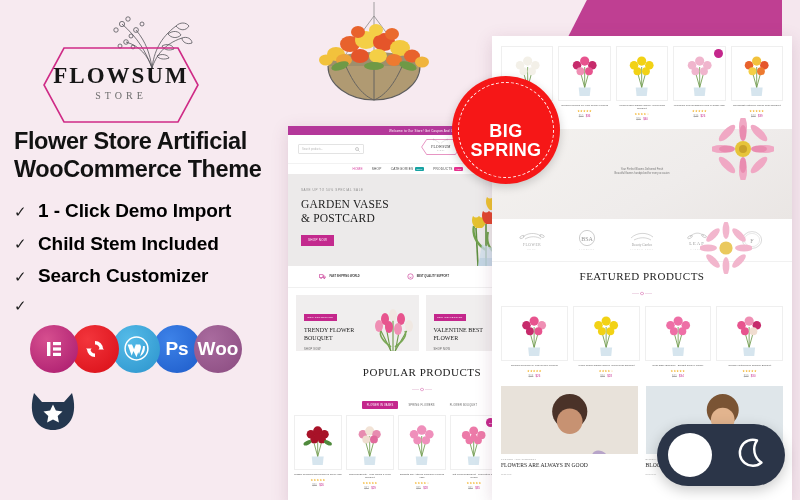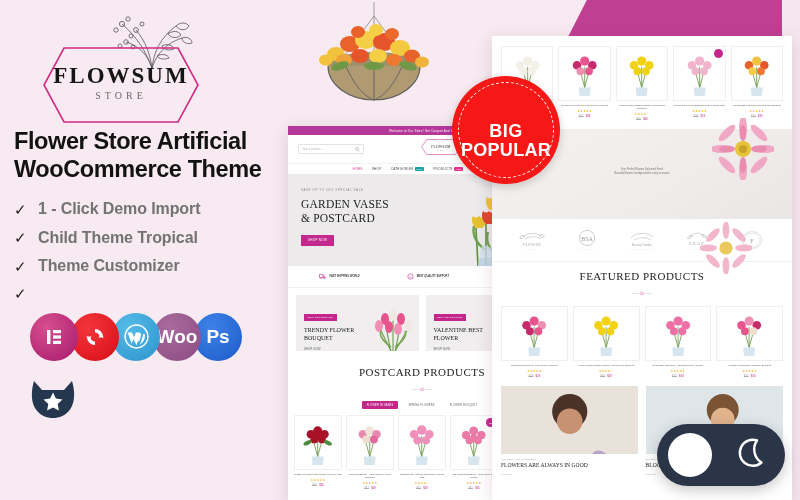--- a/index.html
+++ b/index.html
@@ -37,21 +37,21 @@
                color: #161616; font-weight: 700; }
   .logo-sub { font-family: "Liberation Serif", serif; font-size: 10px; letter-spacing: 4px;
               color: #6d6d6d; margin-top: 1px; }
 
   .headline { font-size: 23.5px; line-height: 1.18; font-weight: 700; color: #121212;
               letter-spacing: -0.4px; margin-top: 2px; }
 
   .features { margin-top: 17px; }
   .feat { display: flex; align-items: center; gap: 9px; margin-bottom: 10.5px; }
   .feat .chk { width: 15px; color: #1d1d1d; font-size: 15px; line-height: 1; }
-  .feat .ftxt { font-size: 16px; font-weight: 700; color: #737373; letter-spacing: -0.1px; }
+  .feat .ftxt { font-size: 19px; font-weight: 700; color: #000000; letter-spacing: -0.1px; }
 
   .techrow { display: flex; align-items: center; margin-top: 12px; margin-left: 16px; }
   .tech { width: 48px; height: 48px; border-radius: 50%; display: flex;
           align-items: center; justify-content: center; color: #fff;
           margin-right: -7px; position: relative; }
   .tech svg { display: block; }
   .tech span { font-weight: 700; font-size: 19px; font-family: "Liberation Sans", sans-serif; }
 
   .guru { display: flex; align-items: center; gap: 10px; margin-top: 18px; margin-left: 16px; }
   .guru-badge { width: 46px; height: 40px; }
@@ -235,25 +235,25 @@
 
     <div class="headline">Flower Store Artificial WooCommerce Theme</div>
 
     <div class="features">
       <div class="feat">
         <span class="chk">✓</span>
         <span class="ftxt">1 - Click Demo Import</span>
       </div>
       <div class="feat">
         <span class="chk">✓</span>
-        <span class="ftxt">Child Theme Tropical</span>
+        <span class="ftxt">Child Stem Included</span>
       </div>
       <div class="feat">
         <span class="chk">✓</span>
-        <span class="ftxt">Theme Customizer</span>
+        <span class="ftxt">Search Customizer</span>
       </div>
       <div class="feat">
         <span class="chk">✓</span>
       </div>
     </div>
 
     <div class="techrow">
       <div class="tech" style="background:radial-gradient(circle at 35% 30%, #d64f8f, #a8186c);z-index:5">
         <svg width="20" height="20" viewBox="0 0 20 20">
           <rect x="3" y="3" width="3.4" height="14" fill="#fff"></rect>
@@ -269,25 +269,25 @@
           <path d="M17 8.5 l3 3 -5.6 0 z" fill="#fff"></path>
           <path d="M5 13.5 l-3 -3 5.6 0 z" fill="#fff"></path>
         </svg>
       </div>
       <div class="tech" style="background:radial-gradient(circle at 35% 30%, #55bbe8, #2b93cc);z-index:3">
         <svg width="27" height="27" viewBox="0 0 27 27">
           <circle cx="13.5" cy="13.5" r="11.4" fill="none" stroke="#fff" stroke-width="1.5"></circle>
           <path d="M4.6 9.6 l4.1 11.2 2.4-6.6 -2.1-4.6 z M12.6 9.6 l3.4 9.6 1.7-5.2 c.5-1.6 .3-2.8 -.3-3.7 l-.3-.7 z M19.9 11 c.2 1.1 -.1 2.4 -.6 3.8 l-2.3 6.6 c3.6-2.1 5.6-6.3 4.7-10.4 z M13.5 22.2 l2.1-6.1 -2.6-7 -2.6 7 z" fill="#fff"></path>
         </svg>
       </div>
+      <div class="tech" style="background:radial-gradient(circle at 35% 30%, #3d82e8, #1d5bc9);z-index:1">
+        <span>Ps</span>
+      </div>
       <div class="tech" style="background:radial-gradient(circle at 35% 30%, #a96b9e, #8a4b80);z-index:2">
         <span>Woo</span>
-      </div>
-      <div class="tech" style="background:radial-gradient(circle at 35% 30%, #3d82e8, #1d5bc9);z-index:1">
-        <span>Ps</span>
       </div>
     </div>
 
     <div class="guru">
       <div class="guru-badge">
         <svg viewBox="0 0 46 40">
           <path d="M4 2 L12 11 H34 L42 2 C45 12 45 22 41 29 C36 37 29 39 23 39 C17 39 10 37 5 29 C1 22 1 12 4 2 Z" fill="#24374f"></path>
           <path d="M23 13.5 l2.9 6 6.6 .9 -4.8 4.6 1.2 6.6 -5.9-3.2 -5.9 3.2 1.2-6.6 -4.8-4.6 6.6-.9 z" fill="#fff"></path>
         </svg>
       </div>
@@ -514,21 +514,21 @@
               <ellipse cx="22" cy="30" rx="4" ry="6" transform="rotate(-10 22 30)"></ellipse>
               <ellipse cx="35" cy="31" rx="4" ry="6" transform="rotate(12 35 31)"></ellipse>
             </g>
             <path d="M22 52 L34 52 L31 44 L25 44 Z" fill="#cdb08b"></path>
           </svg>
         </div>
       </div>
     </div>
 
     <div class="sect-title">
-      <div class="st">POSTCARD PRODUCTS</div>
+      <div class="st">POPULAR PRODUCTS</div>
       <svg class="orn" viewBox="0 0 44 10">
         <path d="M2 5 H16 M28 5 H42" stroke="#d9a3c6" stroke-width="0.8"></path>
         <path d="M18 5 L22 2 L26 5 L22 8 Z" fill="none" stroke="#c4278c" stroke-width="0.8"></path>
       </svg>
     </div>
 
     <div class="tabs">
       <span class="tab on">FLOWER IN VASES</span>
       <span class="tab">SPRING FLOWERS</span>
       <span class="tab">FLOWER BOUQUET</span>
@@ -1052,21 +1052,21 @@
         <ellipse cx="39" cy="13" rx="3.4" ry="9" transform="rotate(-45 39 13)"></ellipse>
         <ellipse cx="13" cy="39" rx="3.4" ry="9" transform="rotate(-45 13 39)"></ellipse>
         <ellipse cx="39" cy="39" rx="3.4" ry="9" transform="rotate(45 39 39)"></ellipse>
       </g>
       <circle cx="26" cy="26" r="6.6" fill="#eac95e"></circle>
     </svg>
   </div>
 
   <div class="bigupdate">
     <div class="bu1">BIG</div>
-    <div class="bu2">POPULAR</div>
+    <div class="bu2">SPRING</div>
   </div>
 
   <div class="toggle">
     <div class="sun"></div>
     <svg class="moon" viewBox="0 0 42 42">
       <path d="M28.5 28.5 A13 13 0 1 1 24 6.5 A15.5 15.5 0 0 0 28.5 28.5 Z" fill="none" stroke="#ffffff" stroke-width="2.4" stroke-linejoin="round"></path>
     </svg>
   </div>
 
 </div>

